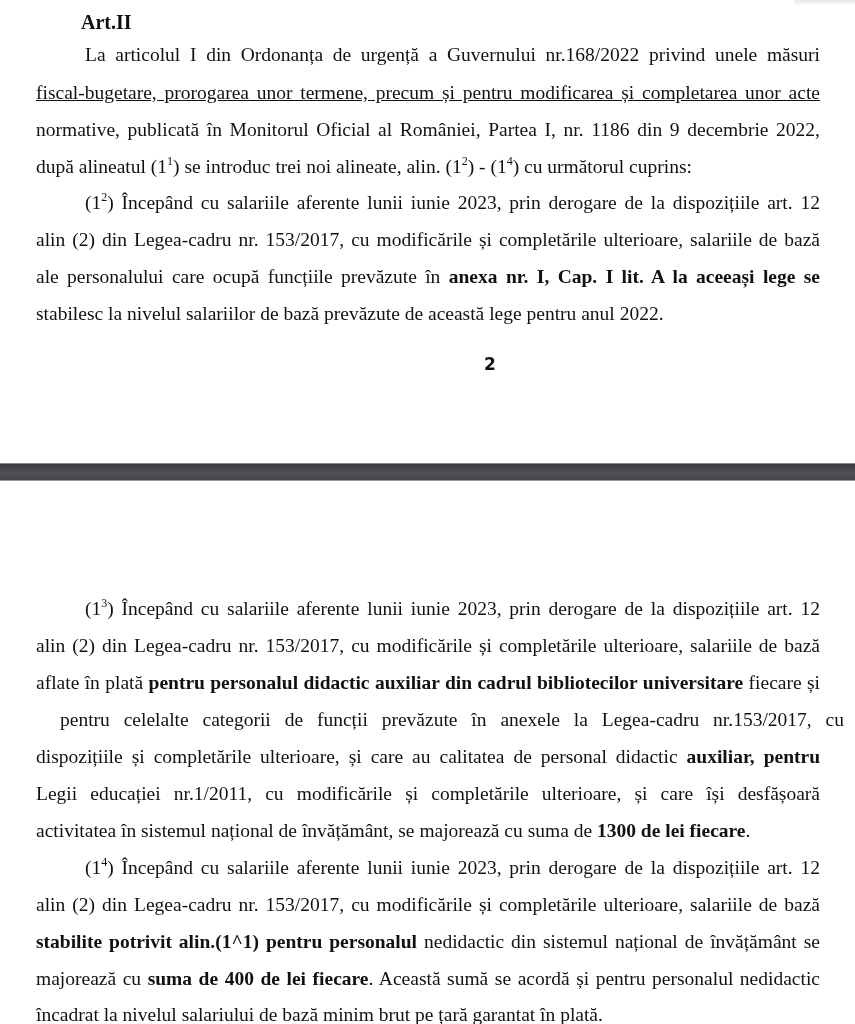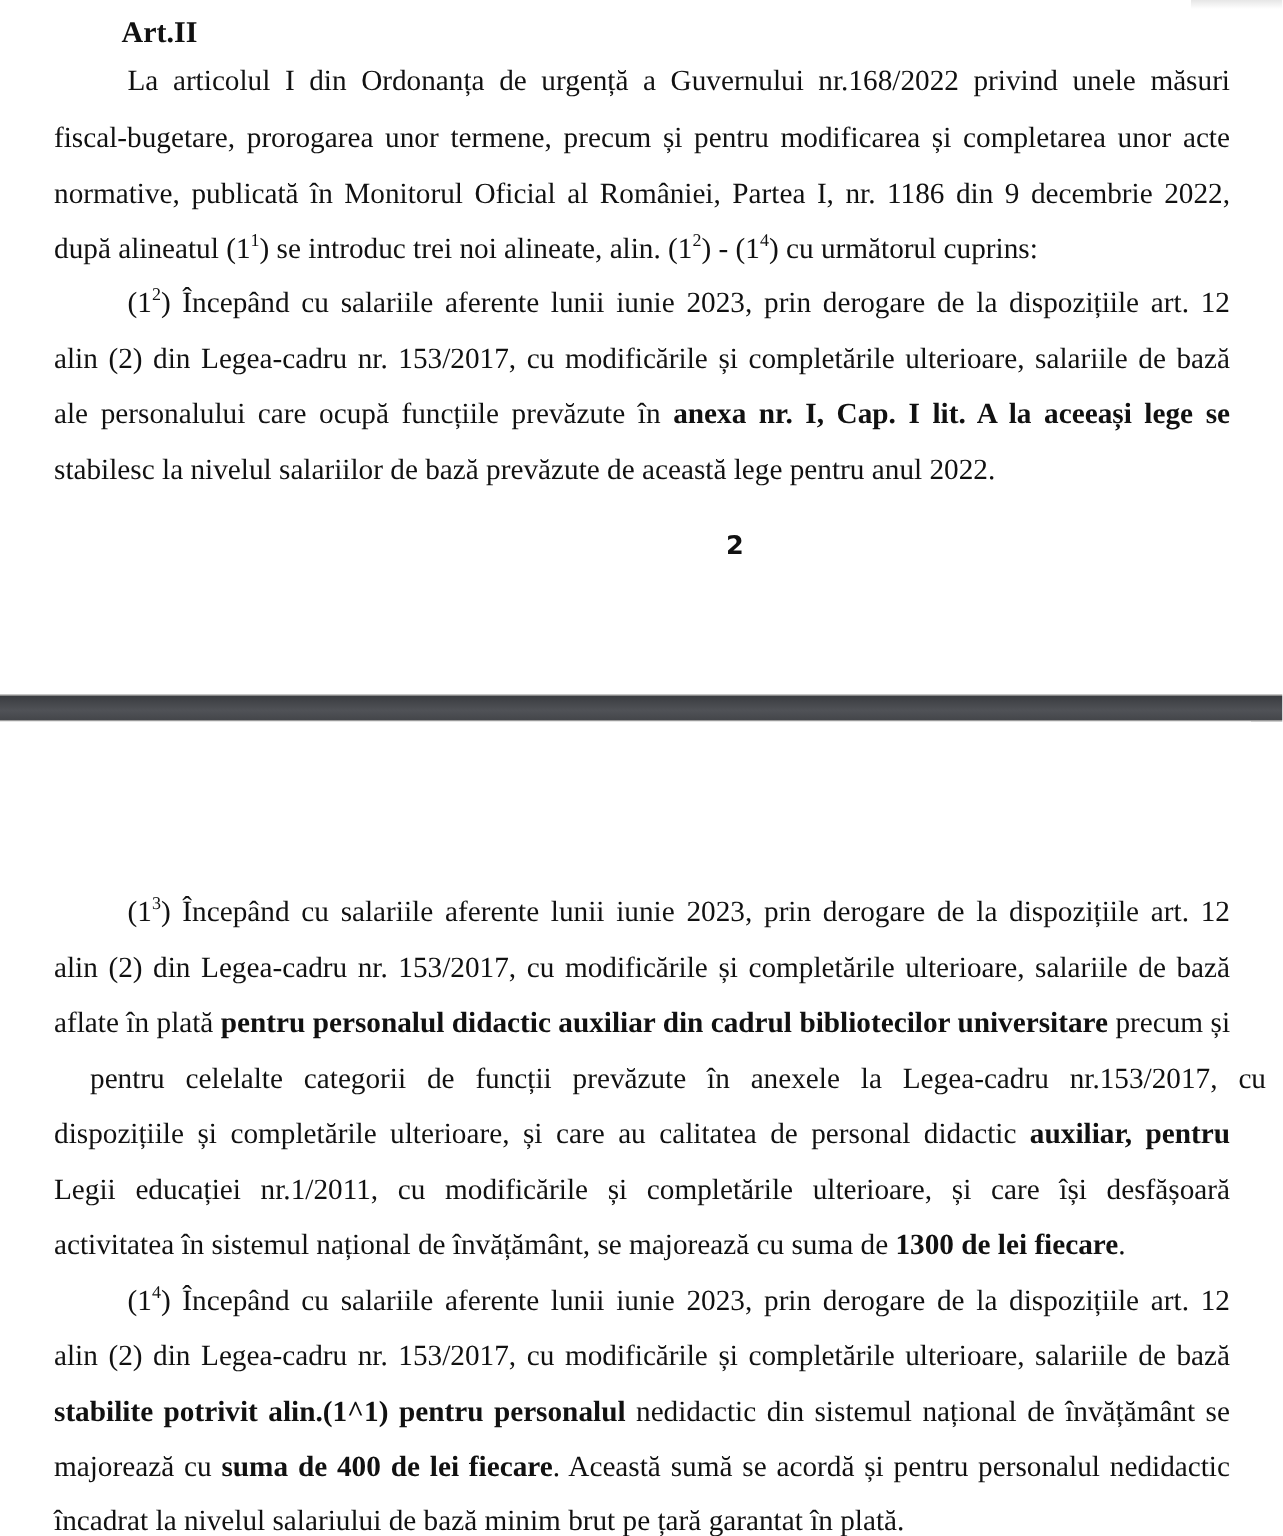--- a/index.html
+++ b/index.html
@@ -38,42 +38,42 @@
 </head>
 <body>
 
 <div class="top-shade"></div>
 
 <div class="page page1">
   <div class="line heading" style="top: 10px; white-space: nowrap;">Art.II</div>
 
   <div>
     <div class="line indent just" style="top: 43px; white-space: nowrap;">La articolul I din Ordonanța de urgență a Guvernului nr.168/2022 privind unele măsuri</div>
-    <div class="line just" style="top: 81px; white-space: nowrap;">fiscal-bugetare, prorogarea unor termene, precum și pentru modificarea și completarea unor acte</div>
+    <div class="line just" style="top: 81px; white-space: nowrap; text-decoration: underline;">fiscal-bugetare, prorogarea unor termene, precum și pentru modificarea și completarea unor acte</div>
     <div class="line just" style="top: 118px; white-space: nowrap;">normative, publicată în Monitorul Oficial al României, Partea I, nr. 1186 din 9 decembrie 2022,</div>
     <div class="line" style="top: 155px; white-space: nowrap;"><span>după alineatul (1</span><sup>1</sup><span>) se introduc trei noi alineate, alin. (1</span><sup>2</sup><span>) - (1</span><sup>4</sup><span>) cu următorul cuprins:</span></div>
   </div>
 
   <div>
     <div class="line indent just" style="top: 191px; white-space: nowrap; font-family: Liberation Serif, serif;"><span><span>(1</span><sup>2</sup><span>) Începând cu salariile aferente lunii iunie 2023, prin derogare de la dispozițiile art. 12</span></span></div>
     <div class="line just" style="top: 228px; white-space: nowrap;">alin (2) din Legea-cadru nr. 153/2017, cu modificările și completările ulterioare, salariile de bază</div>
     <div class="line just" style="top: 265px; white-space: nowrap;"><span>ale personalului care ocupă funcțiile prevăzute în </span><b>anexa nr. I, Cap. I lit. A la aceeași lege se</b></div>
     <div class="line" style="top: 302px; white-space: nowrap;">stabilesc la nivelul salariilor de bază prevăzute de această lege pentru anul 2022.</div>
   </div>
 
   <div class="page-number">2</div>
 </div>
 
 <div class="page-break"></div>
 
 <div class="page page2">
   <div>
     <div class="line indent just" style="top: 116px; white-space: nowrap;"><span><span>(1</span><sup>3</sup><span>) Începând cu salariile aferente lunii iunie 2023, prin derogare de la dispozițiile art. 12</span></span></div>
     <div class="line just" style="top: 153px; white-space: nowrap;">alin (2) din Legea-cadru nr. 153/2017, cu modificările și completările ulterioare, salariile de bază</div>
-    <div class="line just" style="top: 190px; white-space: nowrap;"><span><span>aflate în plată </span><b>pentru personalul didactic auxiliar din cadrul bibliotecilor universitare</b><span> precum și</span></span></div>
+    <div class="line just" style="top: 190px; white-space: nowrap;"><span><span>aflate în plată </span><b>pentru personalul didactic auxiliar din cadrul bibliotecilor universitare</b><span> fiecare și</span></span></div>
     <div class="line just" style="top: 227px; white-space: nowrap; margin-left: 24px;">pentru celelalte categorii de funcții prevăzute în anexele la Legea-cadru nr.153/2017, cu</div>
     <div class="line just" style="top: 264px; white-space: nowrap;"><span><span>dispozițiile și completările ulterioare, și care au calitatea de personal didactic </span><b>auxiliar, pentru</b></span></div>
     <div class="line just" style="top: 301px; white-space: nowrap;">Legii educației nr.1/2011, cu modificările și completările ulterioare, și care își desfășoară</div>
     <div class="line" style="top: 338px; white-space: nowrap;"><span>activitatea în sistemul național de învățământ, se majorează cu suma de </span><b>1300 de lei fiecare</b><span>.</span></div>
   </div>
 
   <div>
     <div class="line indent just" style="top: 375px; white-space: nowrap;"><span><span>(1</span><sup>4</sup><span>) Începând cu salariile aferente lunii iunie 2023, prin derogare de la dispozițiile art. 12</span></span></div>
     <div class="line just" style="top: 412px; white-space: nowrap;">alin (2) din Legea-cadru nr. 153/2017, cu modificările și completările ulterioare, salariile de bază</div>
     <div class="line just" style="top: 449px; white-space: nowrap;"><span><b>stabilite potrivit alin.(1^1) pentru personalul</b><span> nedidactic din sistemul național de învățământ se</span></span></div>

